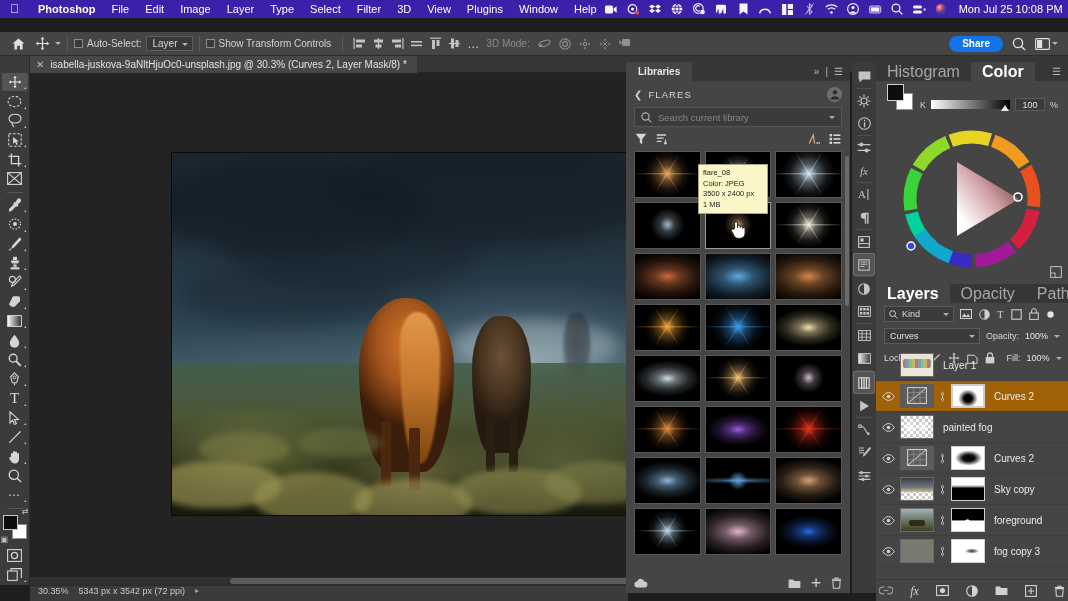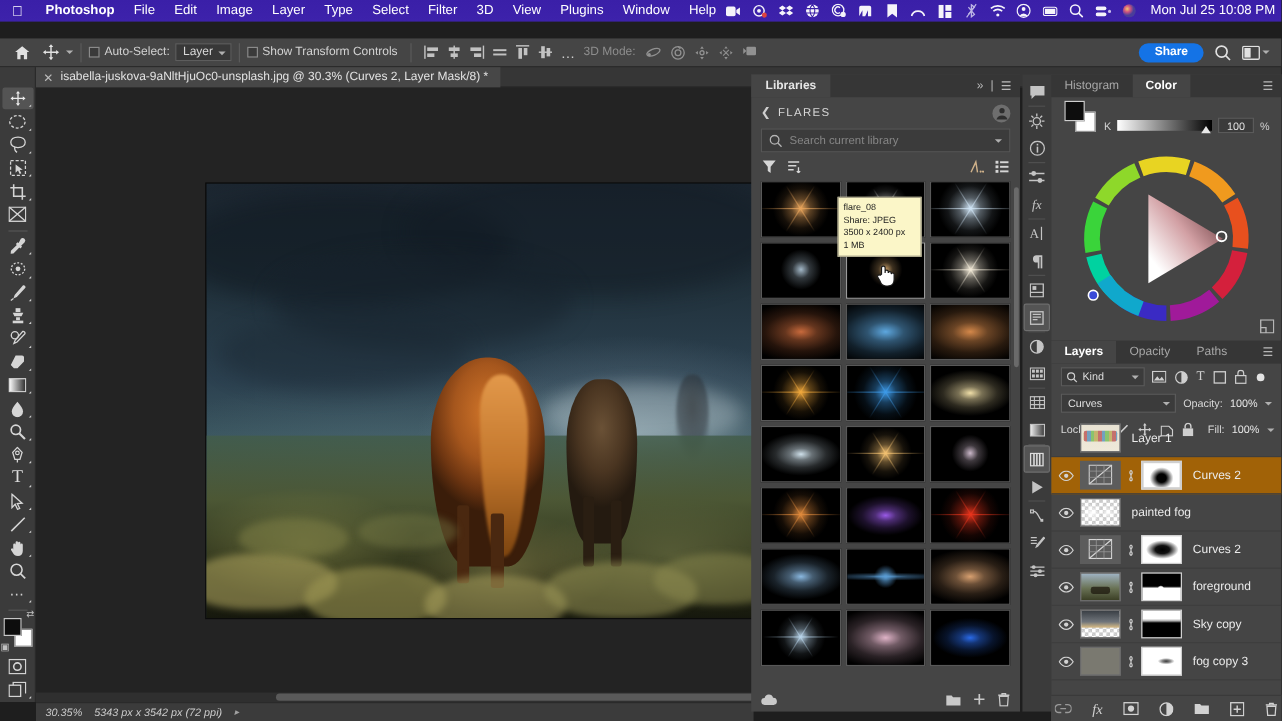--- a/index.html
+++ b/index.html
@@ -156,21 +156,21 @@
     left: 86%; top: 44%; width: 6%; height: 25%;
     background: radial-gradient(ellipse 60% 50% at 50% 30%, rgba(60,66,70,.82) 0%, rgba(40,46,52,.5) 70%, rgba(40,46,52,0) 100%);
     border-radius: 45% 45% 30% 30% / 38% 38% 62% 62%;
     filter: blur(1.4px);
   }
 
   
   .statusbar {
     position: absolute; left: 30px; bottom: 0; right: 440px; height: 16px;
     background: #3b3b3b; border-top: 1px solid #2a2a2a;
-    display: flex; align-items: center; font-size: 9px; color: #cacaca; gap: 10px; padding-left: 8px; font-style: italic;
+    display: flex; font-size: 9px; color: #cacaca; gap: 10px; padding-left: 8px;
   }
   .statusbar .arrow { font-size: 8px; color: #a0a0a0; }
   .hscroll { position: absolute; left: 30px; bottom: 16px; right: 440px; height: 8px; background: #2f2f2f; }
   .hscroll i { position: absolute; left: 200px; width: 450px; top: 1px; height: 6px; background: #5a5a5a; border-radius: 3px; display:block; }
 
   
   .libpanel {
     position: absolute; top: 62px; left: 626px; width: 224px; bottom: 8px;
     background: #454545; display: flex; flex-direction: column;
   }
@@ -218,21 +218,21 @@
     background: #3b3b3b; display: flex; flex-direction: column; align-items: center; padding-top: 3px;
   }
   .rail .ri { width: 22px; height: 23px; display: flex; align-items: center; justify-content: center; color: #c4c4c4; }
   .rail .ri.sel { background: #545454; border: 1px solid #6e6e6e; border-radius: 2px; }
   .rail .rdiv { width: 14px; height: 1px; background: #4f4f4f; }
 
   
   .rightcol { position: absolute; top: 62px; left: 876px; right: 0; bottom: 0; background: #363636; }
 
   .pan-tabs { height: 19px; background: #363636; display: flex; align-items: center; position: relative; }
-  .pan-tab { height: 19px; padding: 0 11px; display: flex; align-items: center; font-size: 10px; color: #a7a7a7; }
+  .pan-tab { height: 19px; padding: 0 11px; display: flex; align-items: center; font-size: 16px; color: #a7a7a7; }
   .pan-tab.active { background: #454545; color: #fff; font-weight: bold; }
   .pan-tabs .menu { margin-left: auto; padding-right: 7px; color: #b5b5b5; font-size: 10px; }
 
   .colorpanel { position: absolute; top: 0; left: 0; right: 0; height: 222px; background: #454545; }
   .cp-sw { position: absolute; left: 11px; top: 22px; width: 26px; height: 26px; }
   .cp-fg { position: absolute; left: 0; top: 0; width: 17px; height: 17px; background: #0d0d0d; border: 1px solid #cfcfcf; }
   .cp-bg { position: absolute; left: 9px; top: 9px; width: 17px; height: 17px; background: #fff; border: 1px solid #949494; }
   .k-row { position: absolute; left: 44px; top: 36px; right: 10px; display: flex; align-items: center; gap: 5px; }
   .k-lbl { font-size: 9px; color: #d0d0d0; }
   .k-slider { position: relative; flex: 1; height: 9px; background: linear-gradient(90deg,#ffffff 0%, #000000 100%); }
@@ -928,21 +928,21 @@
         <span>
             <svg width="11" height="12" viewBox="0 0 11 12">
               <path d="M0.8 2.2 h9.4 M4 2.2 V1 h3 v1.2 M1.8 3.4 h7.4 l-0.6 7.8 h-6.2 z" fill="none" stroke="#c9c9c9" stroke-width="1.05"></path>
             </svg>
           </span>
       </span>
     </div>
 
     <div class="tooltip">
       <div>flare_08</div>
-      <div>Share: JPEG</div>
+      <div>Color: JPEG</div>
       <div>3500 x 2400 px</div>
       <div>1 MB</div>
     </div>
     <div class="cursor">
       <svg width="16" height="19" viewBox="0 0 16 19">
         <path d="M4.6 8.4 V3.2 a1.5 1.5 0 0 1 3 0 V7.6 V6.4 a1.3 1.3 0 0 1 2.6 0 V7.6 a1.25 1.25 0 0 1 2.5 0 V8.4 a1.25 1.25 0 0 1 2.4 0 V13 c0 3.2 -2 5.4 -5.2 5.4 h-1.6 C5.6 18.4 4 16.4 3.2 14 L1.4 10.8 a1.3 1.3 0 0 1 2 -1.5 Z" fill="#ffffff" stroke="#1a1a1a" stroke-width="1"></path>
       </svg>
     </div>
   </div>
 
@@ -1335,51 +1335,51 @@
             <span class="lthumb mask" style="background: radial-gradient(46% 38% at 52% 50%, rgb(0, 0, 0) 0%, rgb(17, 17, 17) 40%, rgb(153, 153, 153) 70%, rgb(255, 255, 255) 92%), rgb(255, 255, 255);"></span>
             <span class="lname">Curves 2</span>
           </div>
           <div class="layer">
             <span class="eye">
               <svg width="13" height="9" viewBox="0 0 13 9">
                 <path d="M0.7 4.5C2.4 1.8 4.4 0.6 6.5 0.6s4.1 1.2 5.8 3.9C10.6 7.2 8.6 8.4 6.5 8.4S2.4 7.2 0.7 4.5z" fill="none" stroke="#d2d2d2" stroke-width="1"></path>
                 <circle cx="6.5" cy="4.5" r="1.8" fill="#d2d2d2"></circle>
               </svg>
             </span>
-            <span class="lthumb">
-              <i style="position: absolute; inset: 0px; display: block; background: linear-gradient(rgb(159, 178, 194) 0%, rgb(106, 115, 86) 55%, rgb(60, 64, 38) 100%);"></i>
-              <i style="position: absolute; left: 8px; bottom: 5px; width: 16px; height: 6px; display: block; background: rgba(30, 24, 14, 0.75); border-radius: 2px;"></i>
+            <span class="lthumb checker">
+              <i style="position: absolute; inset: 0px; display: block; background: linear-gradient(rgb(58, 63, 69) 0%, rgb(112, 117, 123) 42%, rgb(208, 182, 132) 62%, rgba(0, 0, 0, 0) 66%);"></i>
             </span>
             <span class="link">
               <svg width="7" height="11" viewBox="0 0 7 11">
                 <path d="M3.5 1.1a1.8 1.8 0 0 1 0 3.2M3.5 6.7a1.8 1.8 0 0 1 0 3.2M3.5 1.1a1.8 1.8 0 0 0 0 3.2M3.5 6.7a1.8 1.8 0 0 0 0 3.2" fill="none" stroke="#cfcfcf" stroke-width="1"></path>
                 <path d="M3.5 4.2v2.6" stroke="#cfcfcf" stroke-width="1"></path>
               </svg>
             </span>
-            <span class="lthumb mask" style="background: radial-gradient(3px at 48% 58%, rgb(255, 255, 255) 0%, rgb(255, 255, 255) 60%, rgba(0, 0, 0, 0) 100%), linear-gradient(rgb(0, 0, 0) 0%, rgb(0, 0, 0) 48%, rgb(255, 255, 255) 56%, rgb(255, 255, 255) 100%);"></span>
-            <span class="lname">foreground</span>
+            <span class="lthumb mask" style="background: linear-gradient(rgb(255, 255, 255) 0%, rgb(255, 255, 255) 30%, rgb(176, 176, 176) 38%, rgb(0, 0, 0) 46%, rgb(0, 0, 0) 100%);"></span>
+            <span class="lname">Sky copy</span>
           </div>
           <div class="layer">
             <span class="eye">
               <svg width="13" height="9" viewBox="0 0 13 9">
                 <path d="M0.7 4.5C2.4 1.8 4.4 0.6 6.5 0.6s4.1 1.2 5.8 3.9C10.6 7.2 8.6 8.4 6.5 8.4S2.4 7.2 0.7 4.5z" fill="none" stroke="#d2d2d2" stroke-width="1"></path>
                 <circle cx="6.5" cy="4.5" r="1.8" fill="#d2d2d2"></circle>
               </svg>
             </span>
-            <span class="lthumb checker">
-              <i style="position: absolute; inset: 0px; display: block; background: linear-gradient(rgb(58, 63, 69) 0%, rgb(112, 117, 123) 42%, rgb(208, 182, 132) 62%, rgba(0, 0, 0, 0) 66%);"></i>
+            <span class="lthumb">
+              <i style="position: absolute; inset: 0px; display: block; background: linear-gradient(rgb(159, 178, 194) 0%, rgb(106, 115, 86) 55%, rgb(60, 64, 38) 100%);"></i>
+              <i style="position: absolute; left: 8px; bottom: 5px; width: 16px; height: 6px; display: block; background: rgba(30, 24, 14, 0.75); border-radius: 2px;"></i>
             </span>
             <span class="link">
               <svg width="7" height="11" viewBox="0 0 7 11">
                 <path d="M3.5 1.1a1.8 1.8 0 0 1 0 3.2M3.5 6.7a1.8 1.8 0 0 1 0 3.2M3.5 1.1a1.8 1.8 0 0 0 0 3.2M3.5 6.7a1.8 1.8 0 0 0 0 3.2" fill="none" stroke="#cfcfcf" stroke-width="1"></path>
                 <path d="M3.5 4.2v2.6" stroke="#cfcfcf" stroke-width="1"></path>
               </svg>
             </span>
-            <span class="lthumb mask" style="background: linear-gradient(rgb(255, 255, 255) 0%, rgb(255, 255, 255) 30%, rgb(176, 176, 176) 38%, rgb(0, 0, 0) 46%, rgb(0, 0, 0) 100%);"></span>
-            <span class="lname">Sky copy</span>
+            <span class="lthumb mask" style="background: radial-gradient(3px at 48% 58%, rgb(255, 255, 255) 0%, rgb(255, 255, 255) 60%, rgba(0, 0, 0, 0) 100%), linear-gradient(rgb(0, 0, 0) 0%, rgb(0, 0, 0) 48%, rgb(255, 255, 255) 56%, rgb(255, 255, 255) 100%);"></span>
+            <span class="lname">foreground</span>
           </div>
           <div class="layer">
             <span class="eye">
               <svg width="13" height="9" viewBox="0 0 13 9">
                 <path d="M0.7 4.5C2.4 1.8 4.4 0.6 6.5 0.6s4.1 1.2 5.8 3.9C10.6 7.2 8.6 8.4 6.5 8.4S2.4 7.2 0.7 4.5z" fill="none" stroke="#d2d2d2" stroke-width="1"></path>
                 <circle cx="6.5" cy="4.5" r="1.8" fill="#d2d2d2"></circle>
               </svg>
             </span>
             <span class="lthumb">
               <i style="position: absolute; inset: 0px; display: block; background: rgb(122, 121, 112);"></i>

